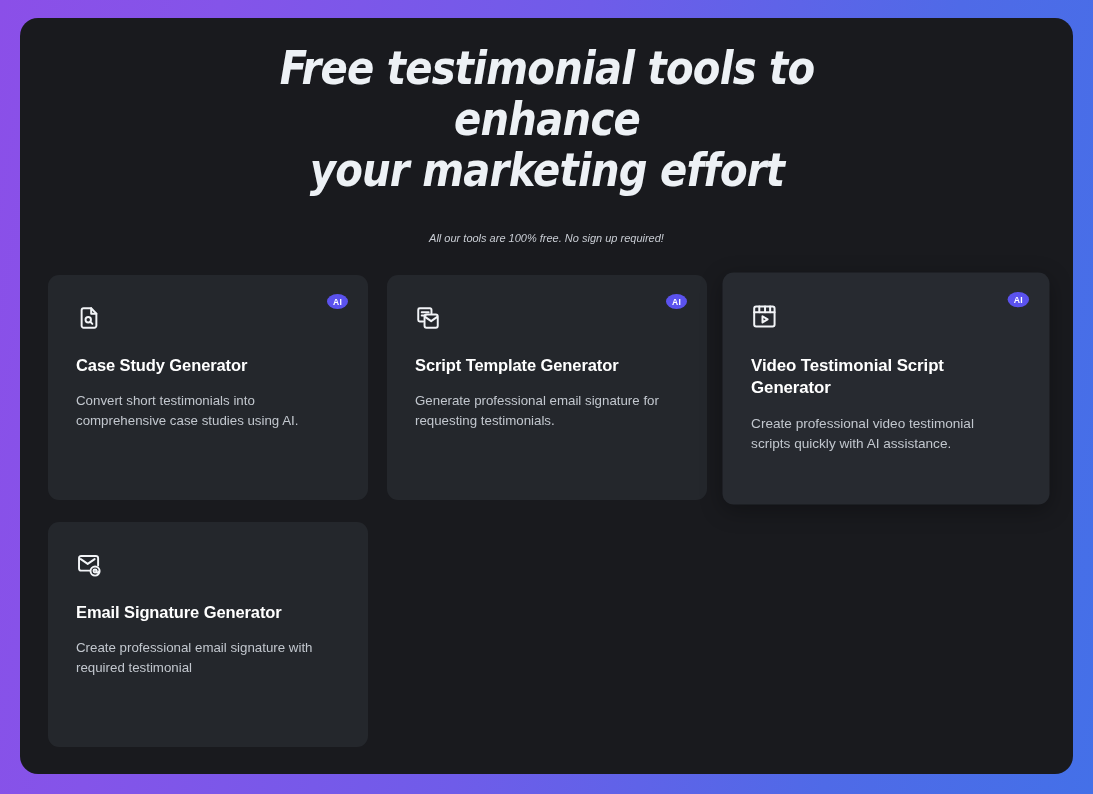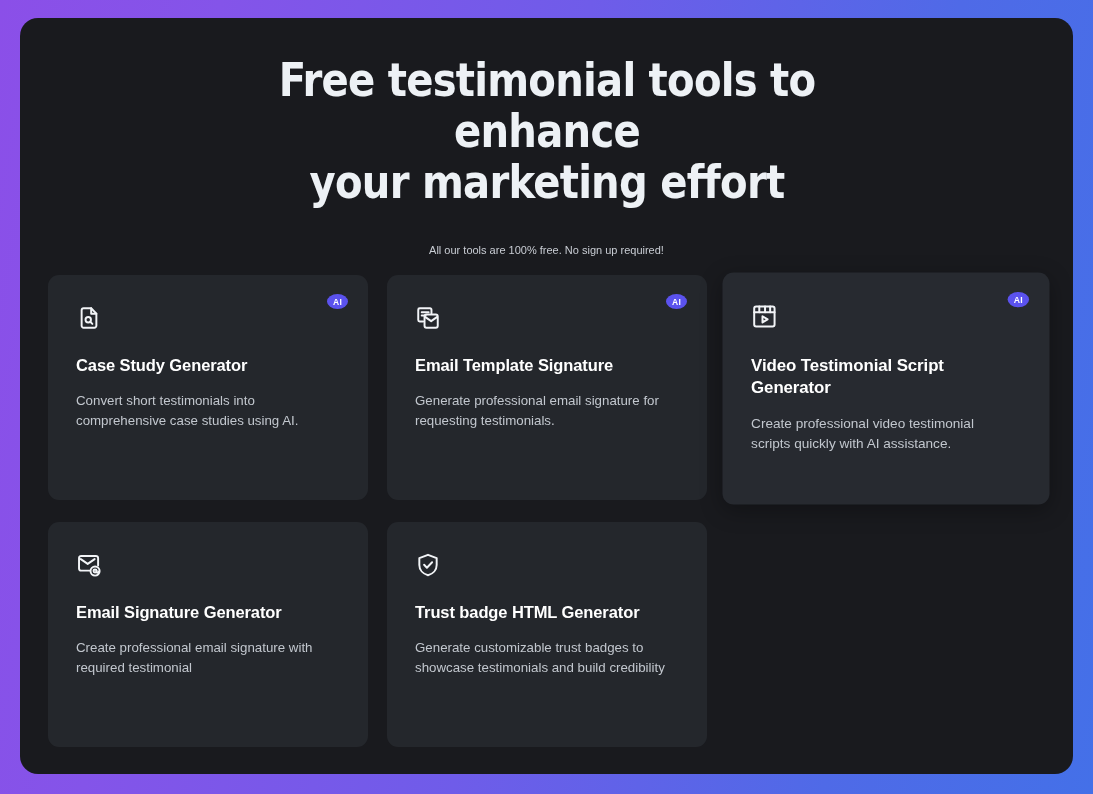--- a/index.html
+++ b/index.html
@@ -22,22 +22,23 @@
     width: 100%;
     height: 100%;
     background: #191A1E;
     border-radius: 18px;
     overflow: hidden;
     position: relative;
   }
 
   
   .hero {
-    padding-top: 36px;
+    padding-top: 24px;
     text-align: center;
+    font-style: italic;
   }
 
   .hero-title {
     font-family: "DejaVu Sans Condensed", "Liberation Sans Narrow", "Liberation Sans", sans-serif;
     font-weight: 700;
     font-size: 47px;
     line-height: 51px;
     letter-spacing: -0.8px;
     color: #EDF1F5;
     max-width: 700px;
@@ -158,21 +159,21 @@
 
     <div class="card">
       <span class="card-icon">
         <svg viewBox="0 0 24 24" fill="none" stroke="currentColor" stroke-width="1.8" stroke-linecap="round" stroke-linejoin="round">
           <path d="M7.5 15.2H4.3A1.3 1.3 0 0 1 3 13.9V4.3A1.3 1.3 0 0 1 4.3 3h9.6A1.3 1.3 0 0 1 15.2 4.3v3.2"></path>
           <path d="M6.2 6.6h6.4M6.2 9.6h3.6"></path>
           <rect x="8.8" y="8.8" width="12.2" height="12.2" rx="1.8"></rect>
           <path d="M9.6 11.2l5.3 3.7 5.3-3.7"></path>
         </svg>
       </span>
-      <div class="card-title">Email Template Signature</div>
+      <div class="card-title">Script Template Generator</div>
       <div class="card-desc">Generate professional email signature for requesting testimonials.</div>
       <span class="ai-badge">AI</span>
     </div>
 
     <div class="card is-hover tall">
       <span class="card-icon">
         <svg viewBox="0 0 24 24" fill="none" stroke="currentColor" stroke-width="1.8" stroke-linecap="round" stroke-linejoin="round">
           <rect x="2.8" y="3" width="18.4" height="18" rx="1.8"></rect>
           <path d="M2.8 8.2h18.4"></path>
           <path d="M7.4 3v5.2M12.6 3v5.2M17.2 3v5.2"></path>
@@ -191,25 +192,15 @@
           <path d="M4.4 6.6l6.4 4.4 6.4-4.4"></path>
           <circle cx="17.6" cy="17.6" r="4.2"></circle>
           <circle cx="17.6" cy="17.6" r="1.4"></circle>
           <path d="M19 17.6v1a1.2 1.2 0 0 0 2.2-.6"></path>
         </svg>
       </span>
       <div class="card-title">Email Signature Generator</div>
       <div class="card-desc">Create professional email signature with required testimonial</div>
     </div>
 
-    <div class="card">
-      <span class="card-icon">
-        <svg viewBox="0 0 24 24" fill="none" stroke="currentColor" stroke-width="1.8" stroke-linecap="round" stroke-linejoin="round">
-          <path d="M12 2.6l8 3.1v6.2c0 4.7-3.3 8.3-8 9.5-4.7-1.2-8-4.8-8-9.5V5.7z"></path>
-          <path d="M8.4 11.8l2.6 2.7 4.8-5"></path>
-        </svg>
-      </span>
-      <div class="card-title">Trust badge HTML Generator</div>
-      <div class="card-desc">Generate customizable trust badges to showcase testimonials and build credibility</div>
-    </div>
 
   </div>
 </div>
 
 </body></html>

